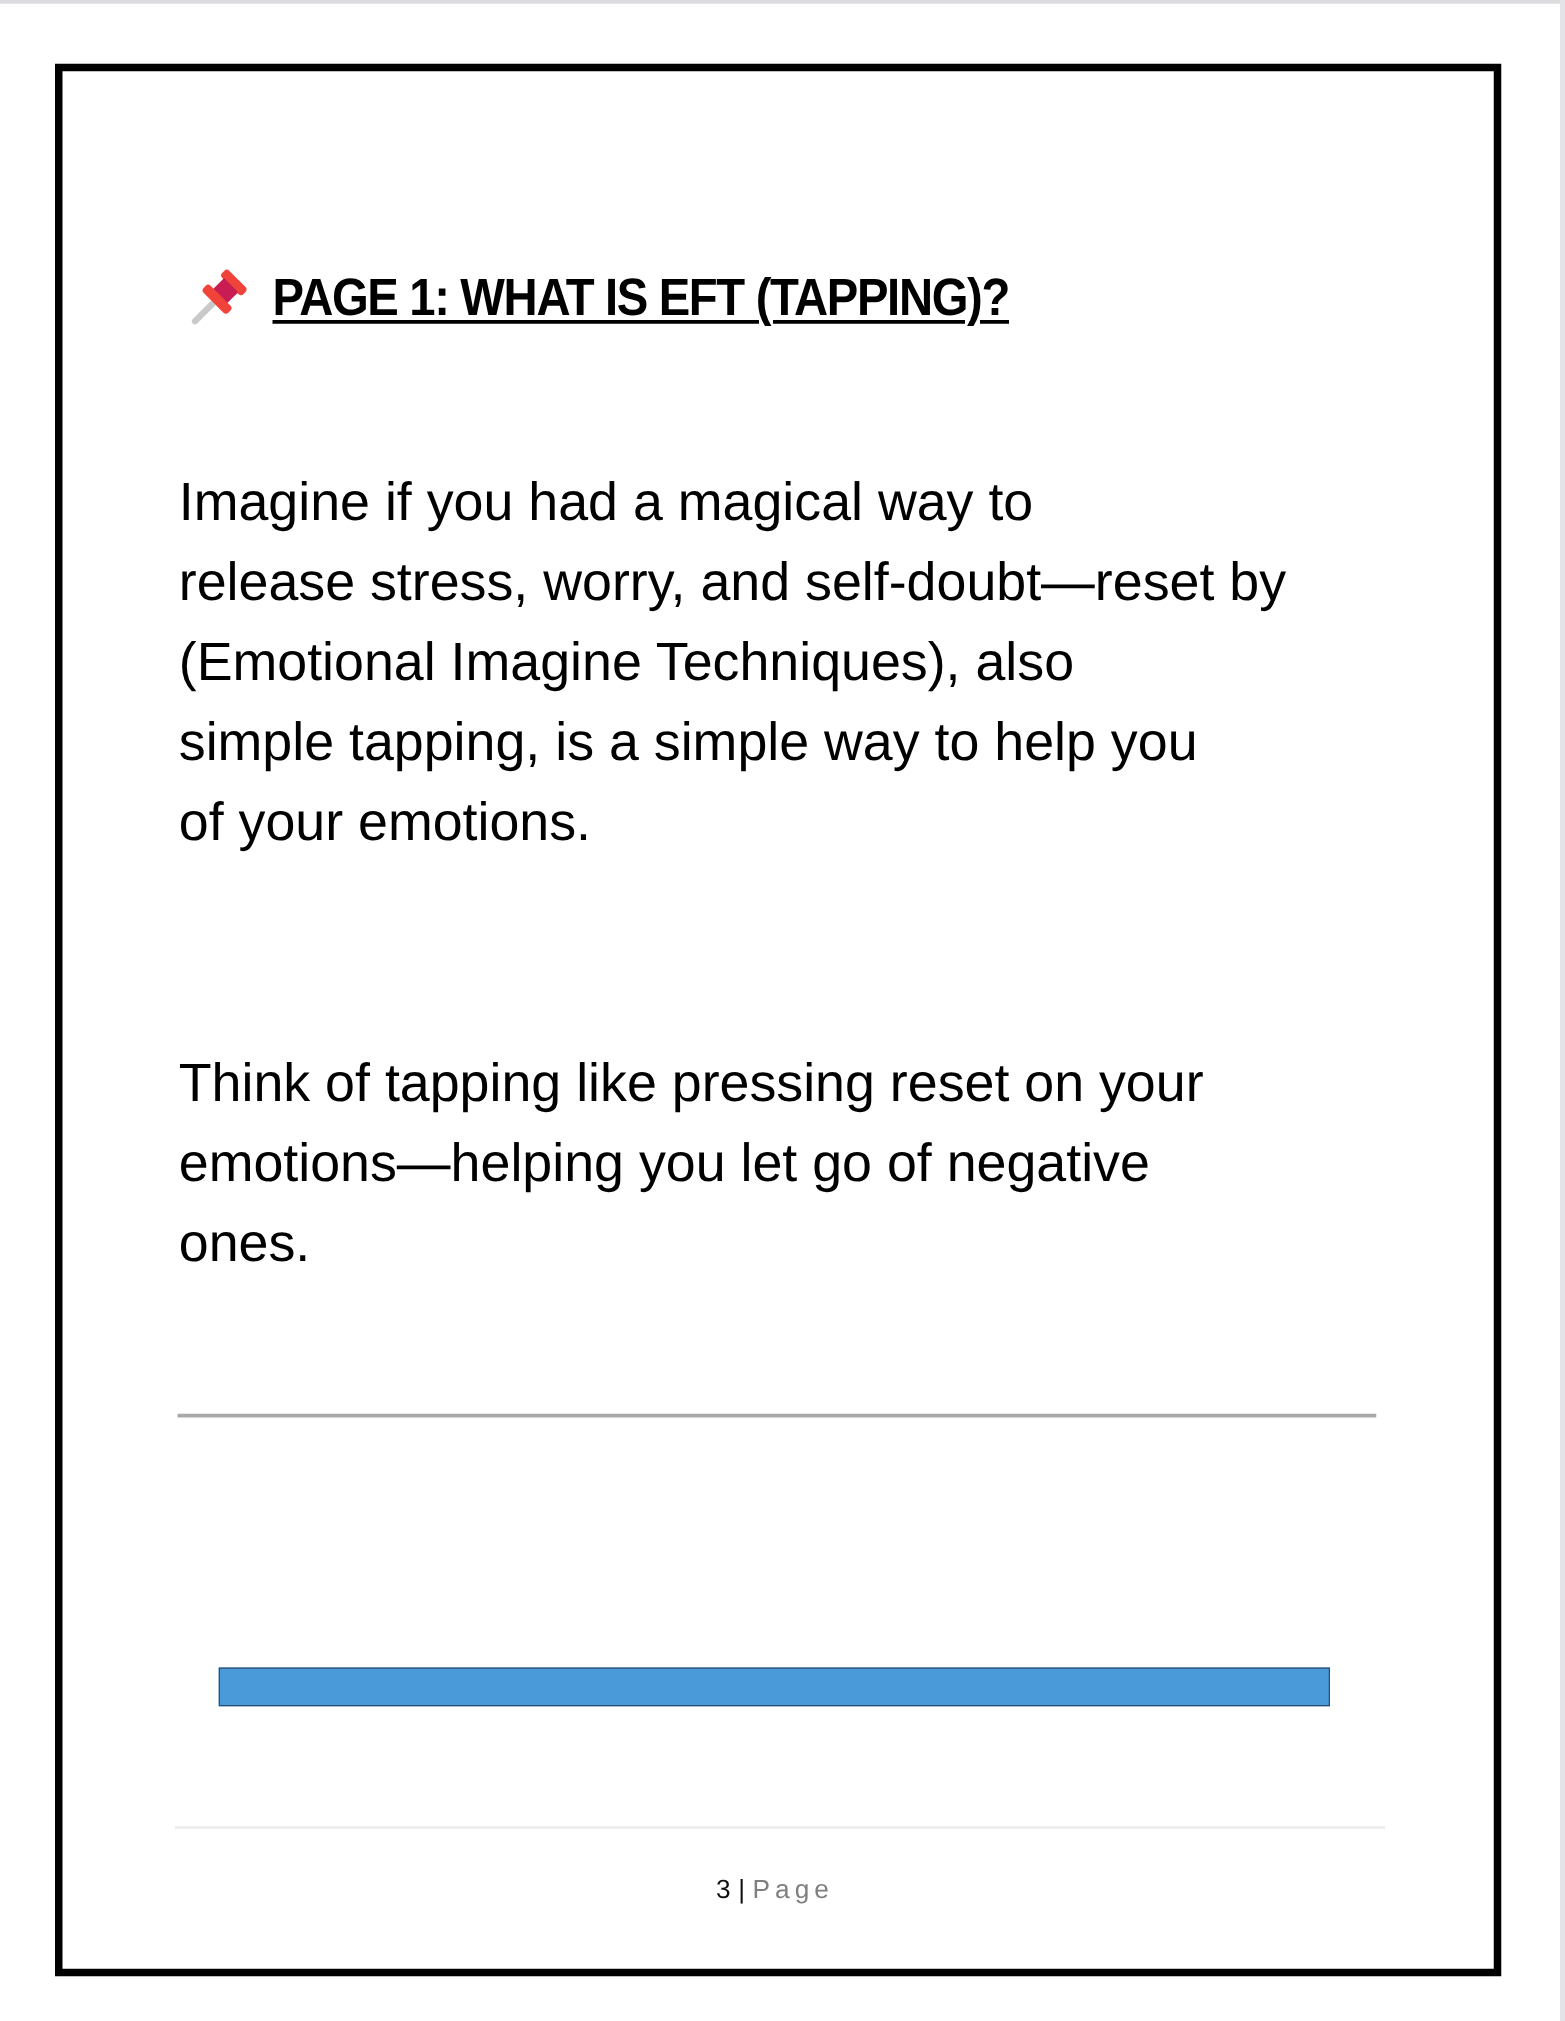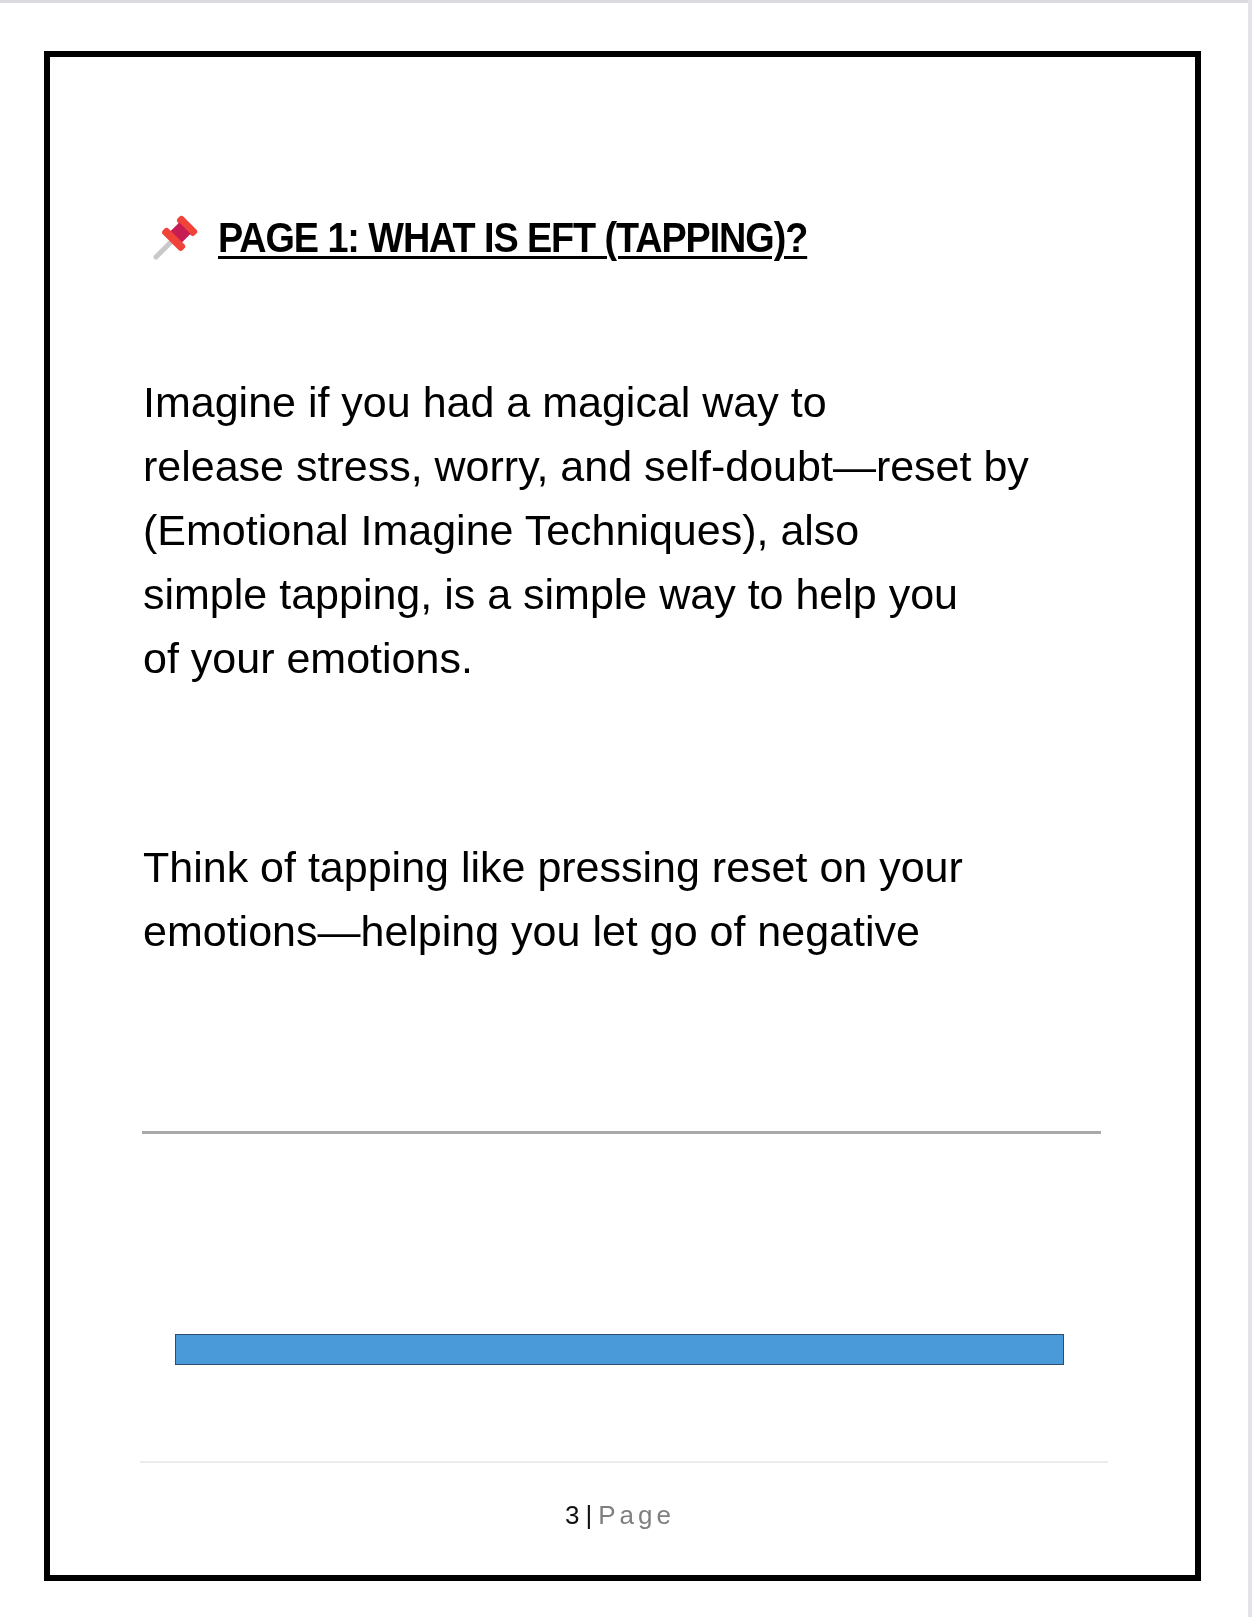--- a/index.html
+++ b/index.html
@@ -101,21 +101,21 @@
       height: 2px;
       background: #ececec;
     }
     .footer {
       position: absolute;
       left: 0;
       width: 1240px;
       top: 1500px;
       text-align: center;
       font-family: "Liberation Sans", sans-serif;
-      font-size: 26px;
+      font-size: 21px;
       color: #000000;
     }
     .footer .num { color: #111111; }
     .footer .sep { color: #111111; margin: 0 6px; }
     .footer .page-word { color: #7f7f7f; letter-spacing: 4px; }
   </style>
 </head>
 <body>
 
 <div class="top-strip"></div>
@@ -141,20 +141,21 @@
   <span class="line">Imagine if you had a magical way to</span>
   <span class="line">release stress, worry, and self-doubt—reset by</span>
   <span class="line">(Emotional Imagine Techniques), also</span>
   <span class="line">simple tapping, is a simple way to help you</span>
   <span class="line">of your emotions.</span>
 </div>
 
 <div class="para para-2">
   <span class="line">Think of tapping like pressing reset on your</span>
   <span class="line">emotions—helping you let go of negative</span>
+  <span class="line">ones.</span>
 </div>
 
 <div class="divider"></div>
 
 <div class="blue-bar"></div>
 
 <div class="footer-rule"></div>
 
 <div class="footer">
   <span class="num">3</span><span class="sep">|</span><span class="page-word">Page</span>

